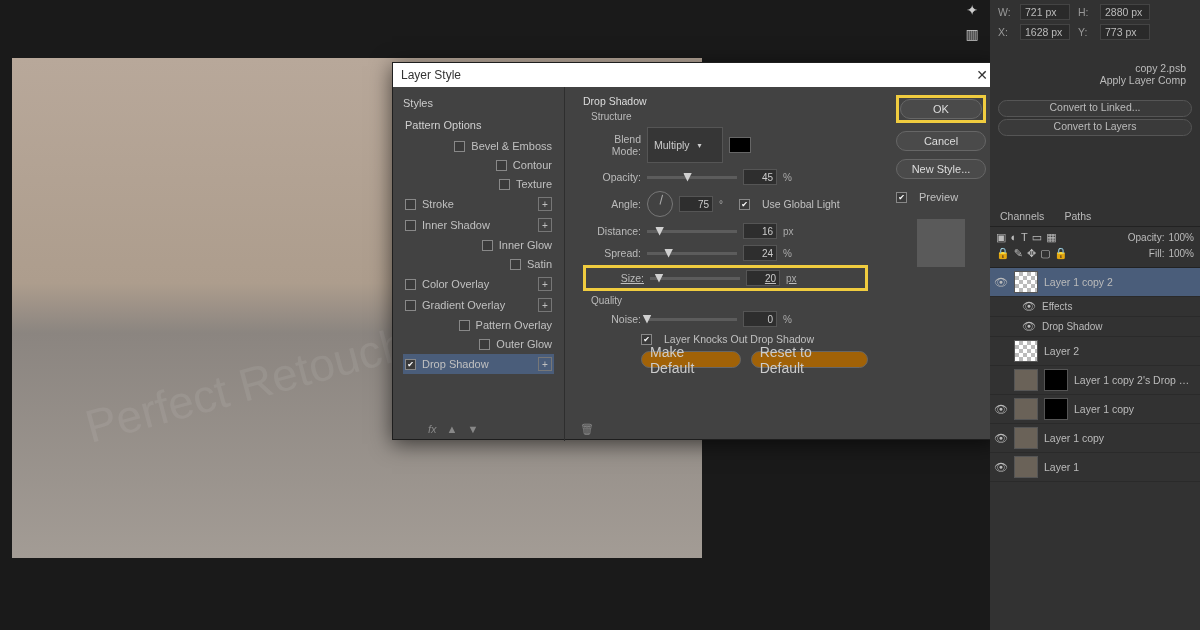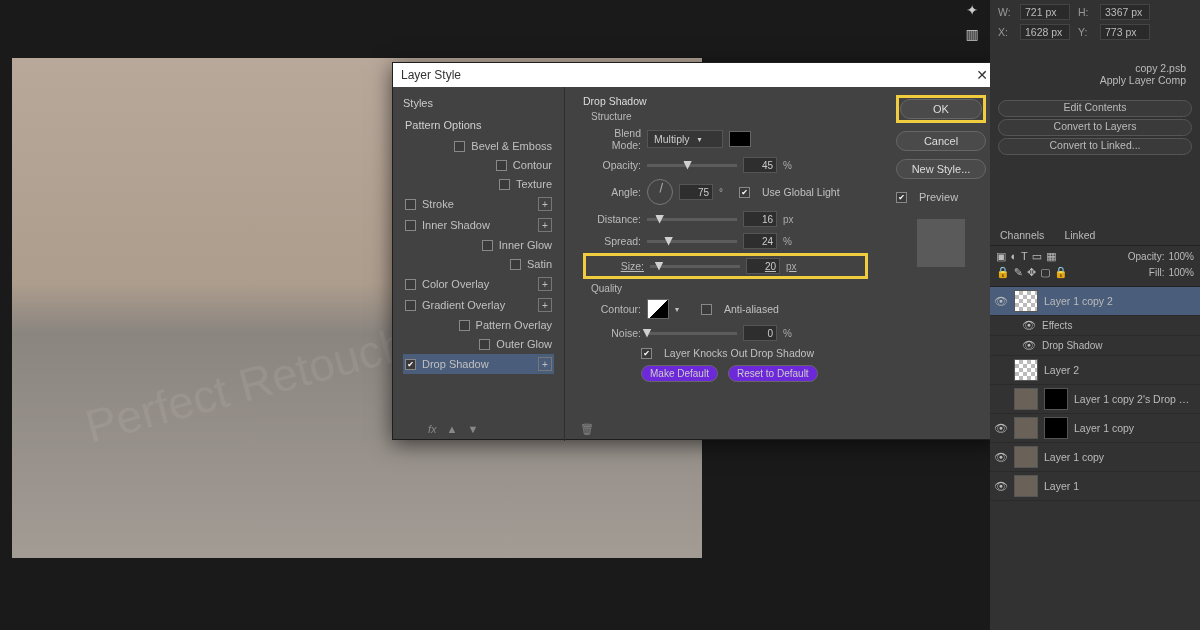--- a/index.html
+++ b/index.html
@@ -22,21 +22,21 @@
 .style-row.sel { background: #4a5d7a; }
 .chk { width: 11px; height: 11px; border: 1px solid #888; margin-right: 6px; background: #3a3a3a; display: inline-flex; align-items: center; justify-content: center; font-size: 8px; }
 .chk.on::after { content: "✔"; color: #fff; }
 .plus { margin-left: auto; width: 14px; height: 14px; border: 1px solid #777; display: flex; align-items: center; justify-content: center; font-size: 10px; }
 
 .settings-col { flex: 1; padding: 6px 18px; font-size: 10.5px; }
 .sect-title { color: #ddd; margin: 2px 0 4px 0; }
 .sect-sub { color: #bbb; margin: 2px 0 5px 8px; font-size: 10px; }
 .prop-row { display: flex; align-items: center; margin-bottom: 6px; gap: 6px; }
 .prop-label { width: 58px; text-align: right; color: #bbb; }
-.select { background: #363636; border: 1px solid #555; height: 18px; padding: 0 6px; color: #ccc; display: inline-flex; align-items: center; gap: 4px; }
+.select { background: #363636; border: 1px solid #555; height: 36px; padding: 0 6px; color: #ccc; display: inline-flex; align-items: center; gap: 4px; }
 .select::after { content: "▾"; font-size: 8px; margin-left: 4px; }
 .swatch { width: 22px; height: 16px; background: #000; border: 1px solid #666; }
 .slider { width: 90px; height: 3px; background: #5c5c5c; position: relative; }
 .slider .thumb { position: absolute; width: 9px; height: 9px; background: #d0d0d0; top: -3px; transform: translateX(-50%); clip-path: polygon(50% 100%, 0 0, 100% 0); }
 .num { width: 34px; height: 16px; background: #2e2e2e; border: 1px solid #555; color: #ccc; text-align: right; padding: 0 3px; font-size: 10px; }
 .unit { color: #aaa; width: 14px; font-size: 10px; }
 .angle-dial { width: 26px; height: 26px; border: 1px solid #777; border-radius: 50%; position: relative; }
 .angle-dial::after { content: ""; position: absolute; width: 10px; height: 1px; background: #aaa; left: 50%; top: 50%; transform-origin: left; transform: rotate(-75deg); }
 .hl-size { border: 3px solid #f0cc3f; padding: 2px 0 2px 0; margin: -2px 0; text-decoration: underline; }
 .contour-sw { width: 22px; height: 20px; background: linear-gradient(135deg, #fff 50%, #000 50%); border: 1px solid #666; }
@@ -68,21 +68,21 @@
 .lthumb.chk-bg { background: repeating-conic-gradient(#bbb 0 25%, #fff 0 50%) 0 0/8px 8px; }
 .lthumb.blk { background: #000; }
 .lname { flex: 1; white-space: nowrap; overflow: hidden; text-overflow: ellipsis; }
 .fx-sub { padding-left: 32px; font-size: 10px; }
 
 .tool-icons { position: absolute; left: 963px; top: 2px; display: flex; flex-direction: column; gap: 6px; }
 .tico { width: 18px; height: 18px; color: #ccc; font-size: 14px; text-align: center; }
 
 .dialog-footer { position: absolute; left: 428px; top: 423px; width: 160px; display: flex; gap: 10px; align-items: flex-start; color: #888; font-size: 11px; font-style: italic; }
 .trash { position: absolute; left: 580px; top: 423px; color: #888; }
-.sm-btn { background: #6d28d9; border: 1px solid #666; border-radius: 9px; height: 17px; padding: 0 8px; color: #ccc; font-size: 10px; cursor: pointer; display: inline-flex; align-items: center; }
+.sm-btn { background: #a16207; border: 1px solid #666; border-radius: 9px; height: 17px; padding: 0 8px; color: #ccc; font-size: 14px; cursor: pointer; display: inline-flex; align-items: center; }
 </style>
 </head>
 <body>
 
 <div class="canvas-area"></div>
 <div class="watermark wm1">Perfect Retouching</div>
 <div class="watermark wm2">Perfect Retouching</div>
 
 <div class="tool-icons">
   <div class="tico">✦</div>
@@ -206,28 +206,20 @@
         <span class="prop-label">Size:</span>
         <span class="slider">
             <span class="thumb" style="left:10%"></span>
           </span>
         <input class="num" value="20" style="">
         <span class="unit">px</span>
       </div>
 
       <div class="sect-sub" style="margin-top:6px">Quality</div>
 
-      <div class="prop-row">
-        <span class="prop-label">Contour:</span>
-        <span class="contour-sw"></span>
-        <span style="font-size:8px">▾</span>
-        <span style="width:10px"></span>
-        <span class="chk"></span>
-        <span>Anti-aliased</span>
-      </div>
 
       <div class="prop-row">
         <span class="prop-label">Noise:</span>
         <span class="slider">
             <span class="thumb" style="left:0%"></span>
           </span>
         <input class="num" value="0" style="">
         <span class="unit">%</span>
       </div>
 
@@ -263,40 +255,39 @@
   <span>▼</span>
 </div>
 <div class="trash">🗑</div>
 
 <div class="right-panels">
   <div class="xform">
     <div class="xform-row">
       <span class="xf-lbl">W:</span>
       <span class="xf-val">721 px</span>
       <span class="xf-lbl">H:</span>
-      <span class="xf-val">3367 px</span>
+      <span class="xf-val">2880 px</span>
     </div>
     <div class="xform-row">
       <span class="xf-lbl">X:</span>
       <span class="xf-val">1628 px</span>
       <span class="xf-lbl">Y:</span>
       <span class="xf-val">773 px</span>
     </div>
     <div style="margin-top:22px;text-align:right;padding-right:6px">copy 2.psb</div>
     <div style="text-align:right;padding-right:6px">Apply Layer Comp</div>
     <div style="margin-top:14px">
-      <span class="link-btn">Edit Contents</span>
+      <span class="link-btn">Convert to Linked...</span>
       <span class="link-btn">Convert to Layers</span>
-      <span class="link-btn">Convert to Linked...</span>
     </div>
   </div>
 
   <div class="tabs">
     <div class="tab">Channels</div>
-    <div class="tab">Linked</div>
+    <div class="tab">Paths</div>
   </div>
 
   <div class="layer-opts">
     <div class="lo-row">
       <span class="lo-icons">
         <span>▣</span>
         <span>◐</span>
         <span>T</span>
         <span>▭</span>
         <span>▦</span>

